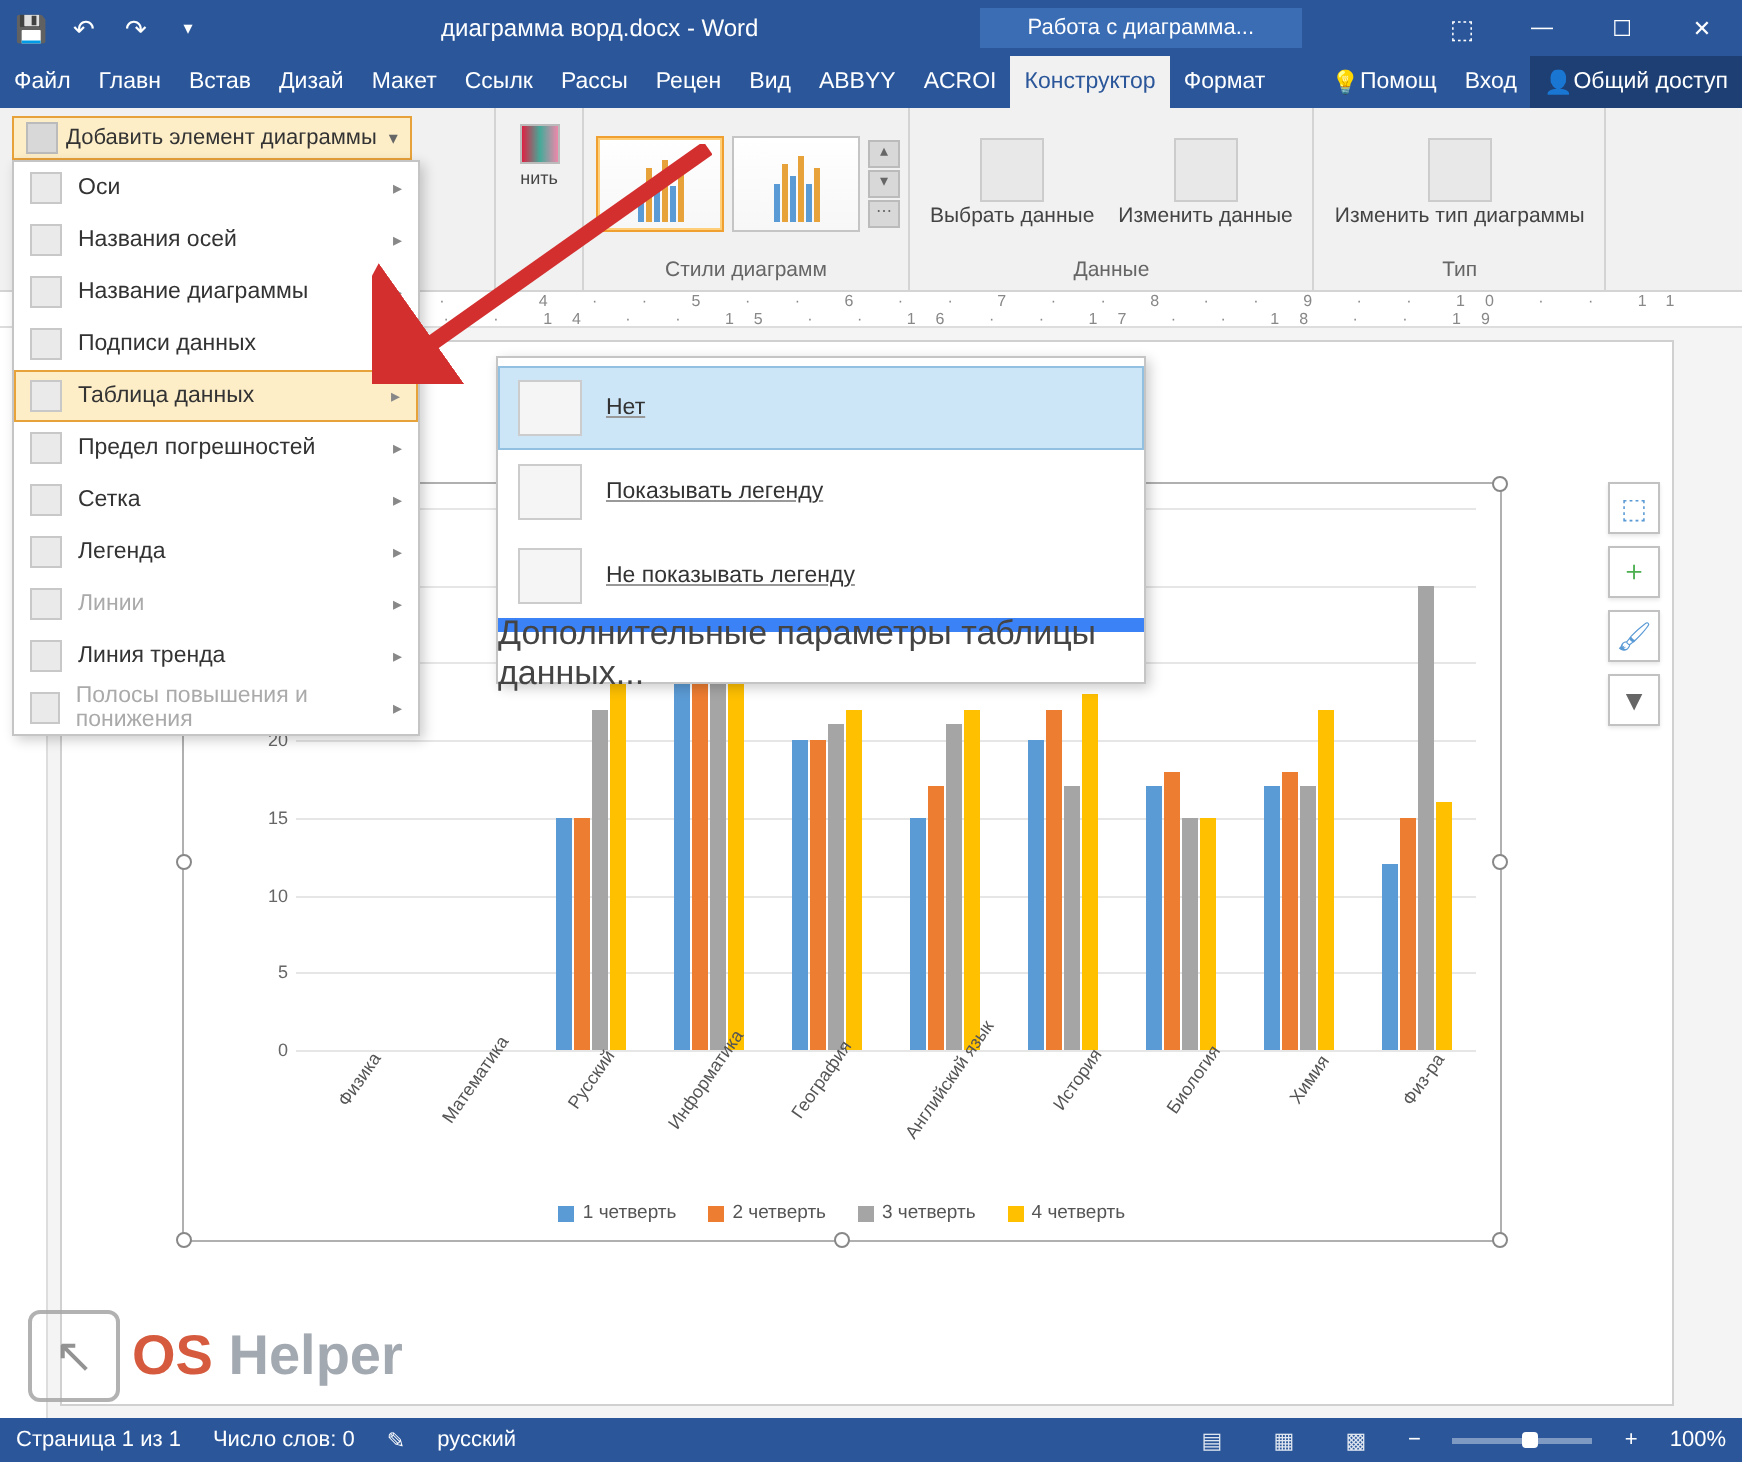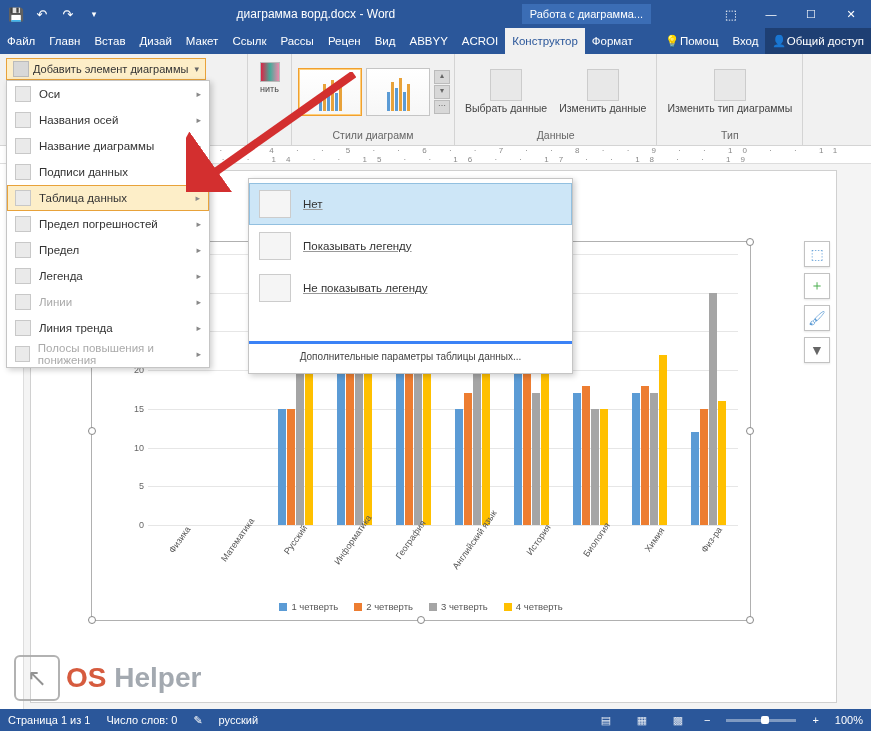--- a/index.html
+++ b/index.html
@@ -3,21 +3,21 @@
 <meta charset="utf-8">
 <style>
 * { box-sizing: border-box; margin: 0; padding: 0; font-family: "Segoe UI", Tahoma, sans-serif; }
 body { width: 871px; height: 731px; background: #fff; overflow: hidden; position: relative; font-size: 12px; }
 
 
 .titlebar { height: 28px; background: #2b579a; display: flex; align-items: center; color: #fff; }
 .titlebar .qat { display: flex; align-items: center; padding: 0 6px; gap: 6px; }
 .titlebar .qat span { width: 20px; height: 20px; display: flex; align-items: center; justify-content: center; font-size: 13px; }
 .titlebar .doc-title { flex: 1; text-align: center; font-size: 12px; white-space: nowrap; }
-.titlebar .context-tab { background: #3b6db5; padding: 4px 8px; margin-right: 60px; font-size: 11px; }
+.titlebar .context-tab { background: #3b6db5; padding: 4px 24px; margin-right: 60px; font-size: 11px; }
 .titlebar .win-controls { display: flex; }
 .titlebar .win-controls span { width: 40px; height: 28px; display: flex; align-items: center; justify-content: center; font-size: 11px; }
 
 
 .ribbon-tabs { height: 26px; background: #2b579a; display: flex; align-items: stretch; color: #fff; font-size: 11.5px; }
 .ribbon-tabs .tab { padding: 0 7px; display: flex; align-items: center; cursor: pointer; white-space: nowrap; }
 .ribbon-tabs .tab.active { background: #f1f1f1; color: #2b579a; }
 .ribbon-tabs .spacer { flex: 1; }
 .ribbon-tabs .tab.share { background: #1e3f73; }
 
@@ -45,21 +45,21 @@
 .dropdown .item.hover { background: #fdeec8; border: 1px solid #e8a23a; height: 26px; padding: 0 7px; }
 .dropdown .item::after { content: "▸"; position: absolute; right: 8px; font-size: 9px; color: #888; }
 .dropdown .item .mi { width: 16px; height: 16px; background: #eaeaea; border: 1px solid #c8c8c8; }
 
 
 .submenu { position: absolute; left: 248px; top: 178px; width: 325px; background: #fff; border: 1px solid #c5c5c5; box-shadow: 2px 2px 6px rgba(0,0,0,.2); z-index: 70; padding: 4px 0; }
 .submenu .sitem { height: 42px; display: flex; align-items: center; padding: 0 10px; gap: 12px; font-size: 11.5px; color: #333; }
 .submenu .sitem.sel { background: #cde6f7; border: 1px solid #92c0e0; padding: 0 9px; }
 .submenu .sitem .si { width: 32px; height: 28px; background: #f5f5f5; border: 1px solid #ccc; }
 .submenu .sitem span { text-decoration: underline; text-decoration-color: #999; }
-.submenu .more { border-top: 3px solid #3b82f6; height: 28px; display: flex; align-items: center; justify-content: center; font-size: 10px; color: #444; margin-top: 32px; }
+.submenu .more { border-top: 7px solid #3b82f6; height: 28px; display: flex; align-items: center; justify-content: center; font-size: 17px; color: #444; }
 
 
 .ruler { height: 18px; background: #fff; border-bottom: 1px solid #ddd; font-size: 8px; color: #888; display:flex; align-items:center; padding-left:40px; letter-spacing:10px; }
 
 
 .doc-area { position: absolute; left: 0; top: 164px; right: 0; bottom: 22px; background: #f4f4f4; display: flex; }
 .vruler { width: 24px; background: #fff; border-right: 1px solid #ddd; }
 .page { flex: 1; background: #fff; margin: 6px 34px 6px 6px; border: 1px solid #d0d0d0; position: relative; }
 
 
@@ -164,21 +164,21 @@
       <div class="item hover">
         <span class="mi"></span>
         <span>Таблица данных</span>
       </div>
       <div class="item">
         <span class="mi"></span>
         <span>Предел погрешностей</span>
       </div>
       <div class="item">
         <span class="mi"></span>
-        <span>Предел</span>
+        <span>Сетка</span>
       </div>
       <div class="item">
         <span class="mi"></span>
         <span>Легенда</span>
       </div>
       <div class="item disabled">
         <span class="mi"></span>
         <span>Линии</span>
       </div>
       <div class="item">

